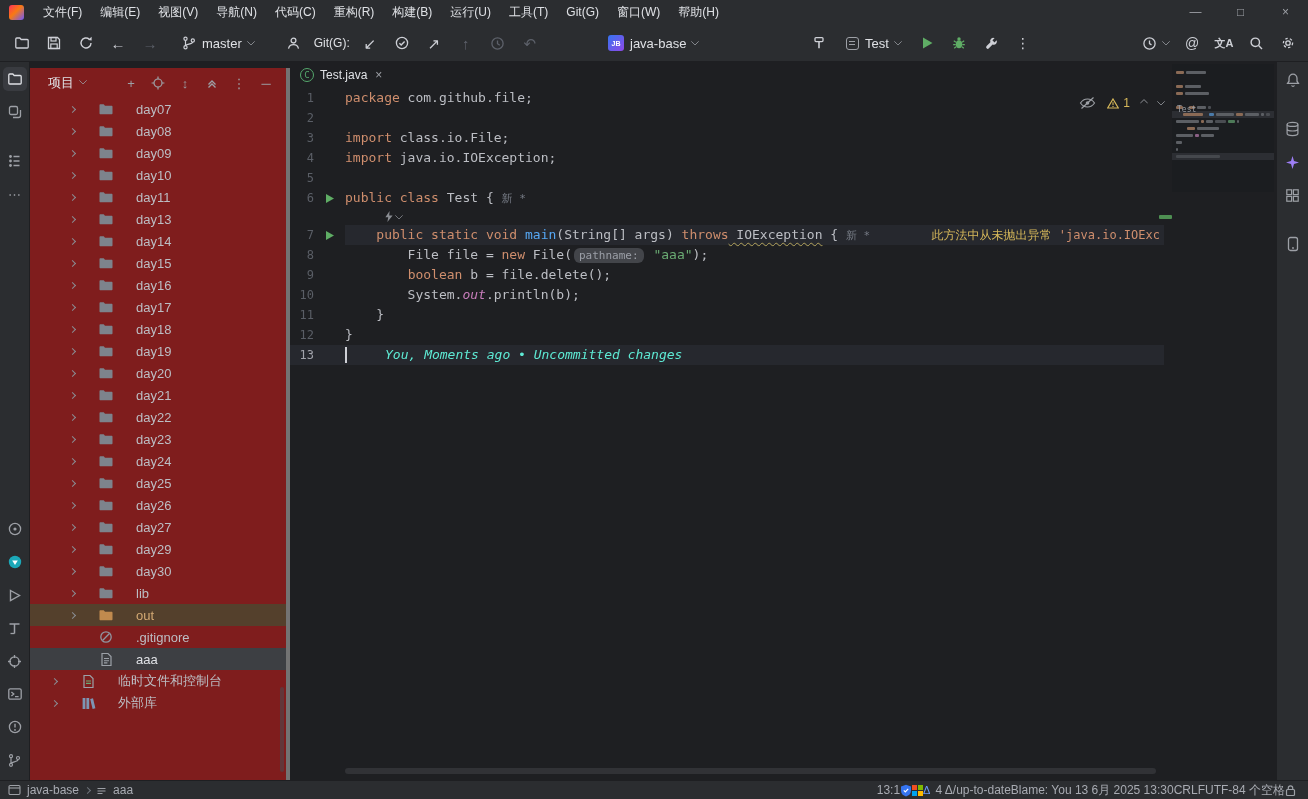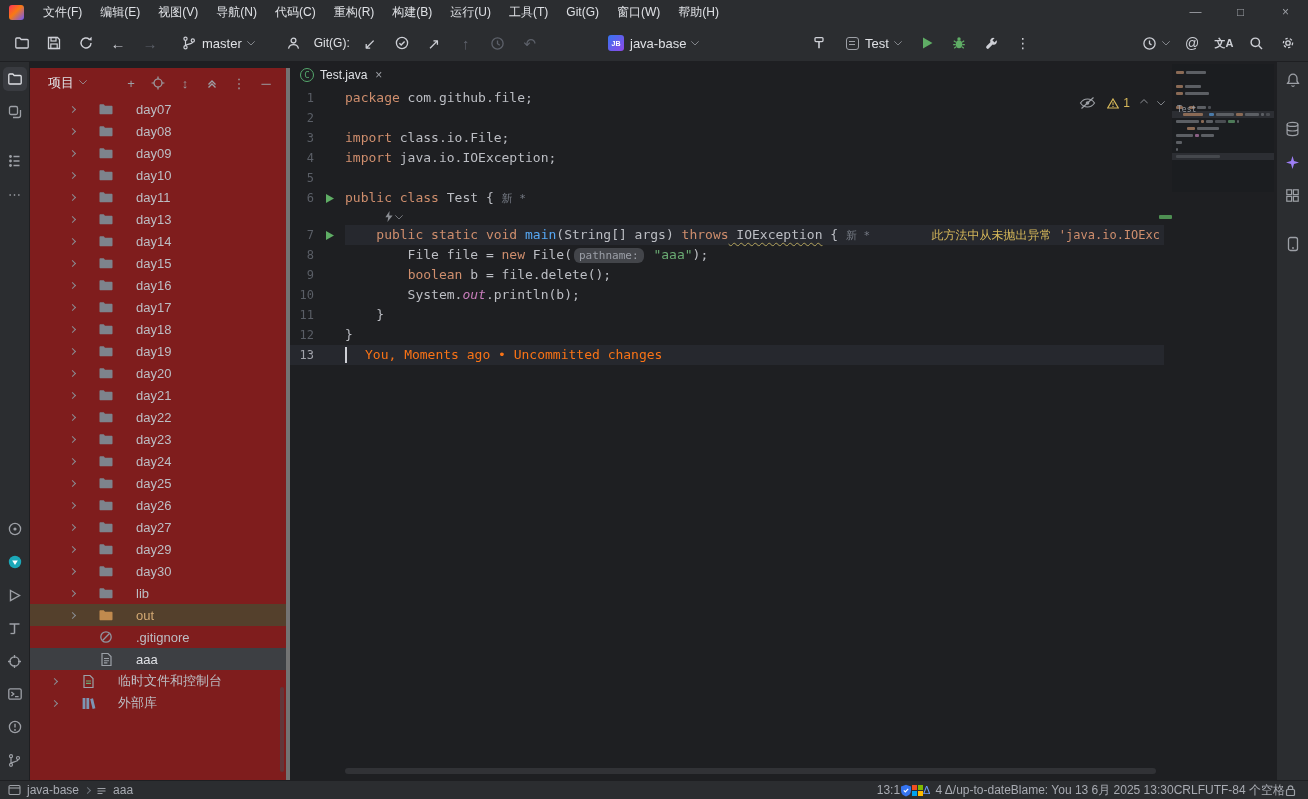--- a/index.html
+++ b/index.html
@@ -68,21 +68,21 @@
   .cl .num-active{color:#a1a3ab}
   .cl .slot{width:31px;flex:none;display:flex;align-items:center;justify-content:center;z-index:1}
   .cl .lc{z-index:1}
   .band{position:absolute;top:0;bottom:0;background:#26282e;z-index:0}
   .band-code{left:55px;right:112px}
   .band-full{left:0;right:112px}
   .t-k{color:#cf8e6d}.t-d{color:#bcbec4}.t-s{color:#6aab73}.t-m{color:#56a8f5}
   .t-f{color:#c77dbb;font-style:italic}
   .t-inlay{color:#767b85;font-size:11px}
   .t-wul{color:#bcbec4;text-decoration:underline wavy #b3a45c 1px;text-underline-offset:3px}
-  .t-blame{color:#f97316;padding-left:20px}
+  .t-blame{color:#5eead4;font-style:italic;padding-left:40px}
   .t-hint{background:#43454a;color:#9b9fa7;font-size:11px;border-radius:6px;padding:1px 5px;margin:0 2px}
   .caret{position:absolute;left:55px;top:2px;width:1.5px;height:16px;background:#ced0d6;z-index:2}
   .warn-msg{position:absolute;right:116px;top:0;height:20px;display:flex;align-items:center;font-size:12px;z-index:1;font-family:"DejaVu Sans Mono",monospace}
   .wm-a{color:#d6b85a}.wm-b{color:#cf8e6d}
   .inlay-row{height:17px;display:flex;align-items:center;padding-left:95px;gap:3px;color:#8a8d93}
   .inspect{position:absolute;top:34px;right:112px;display:flex;align-items:center;gap:11px;color:#9da0a6;z-index:6}
   .inspect .wcount{display:flex;align-items:center;gap:4px;color:#d6b85a;font-size:12px}
   .minimap{position:absolute;top:2px;right:2px;width:102px;height:128px;background:#1b1d20;padding-top:5px;z-index:5}
   .mm-row{height:7px;display:flex;align-items:center;gap:2px;padding:0 4px}
   .mm-row.mm-hl{background:#2c2e33}

